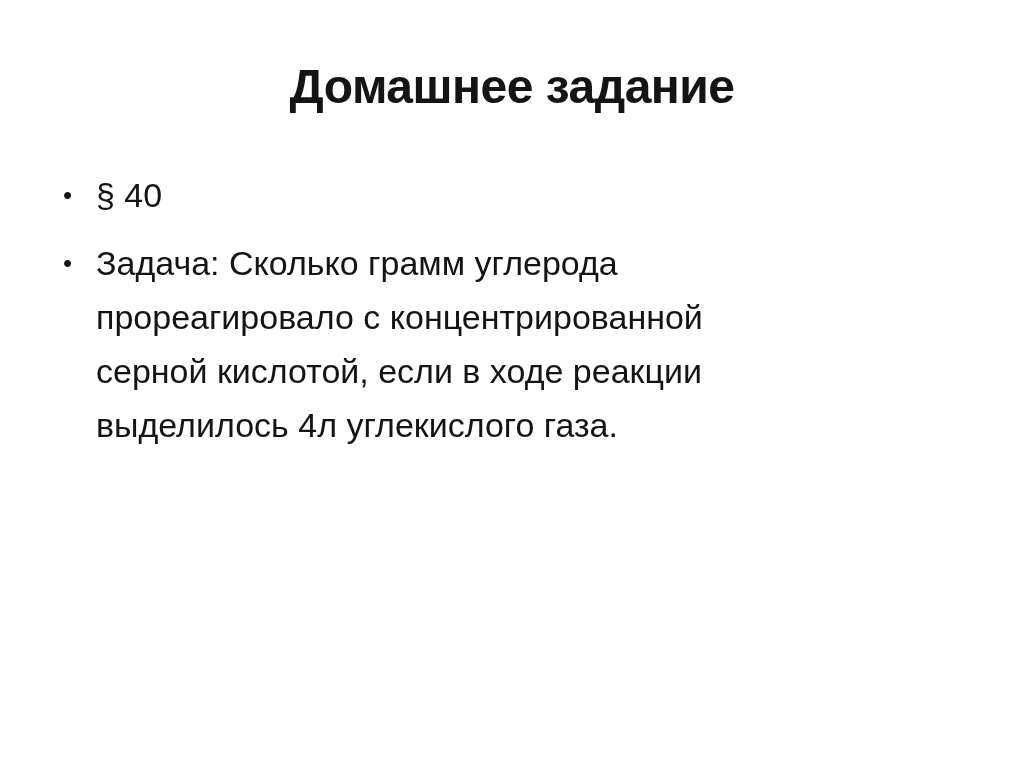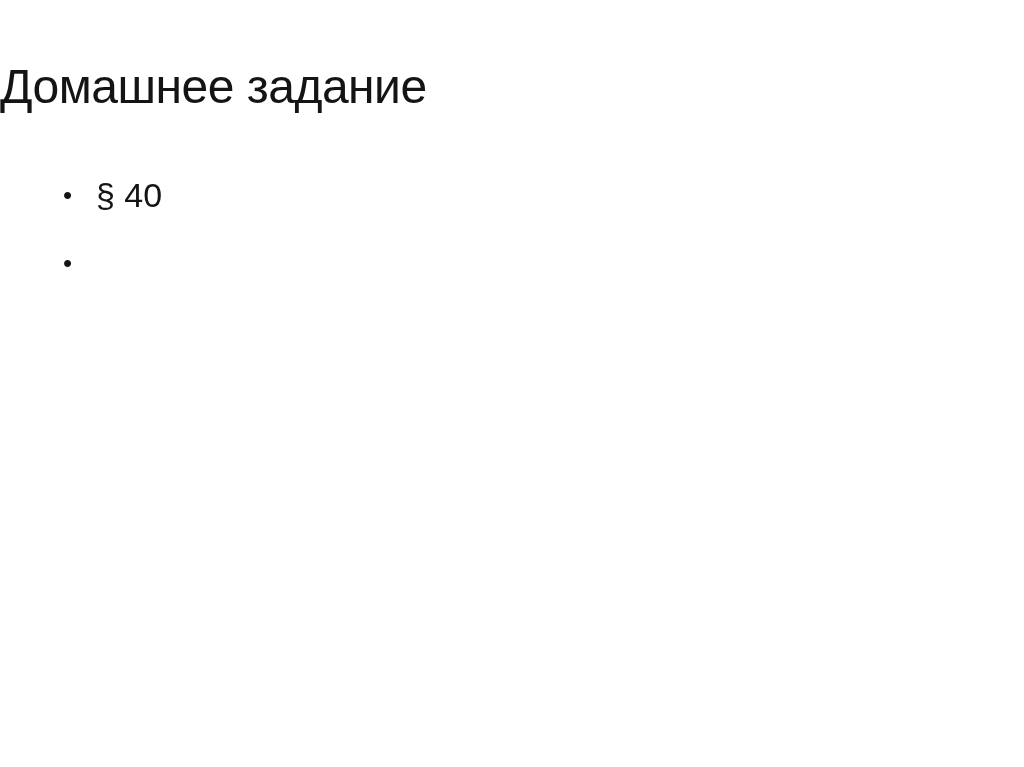--- a/index.html
+++ b/index.html
@@ -14,22 +14,23 @@
 
   .slide {
     position: relative;
     width: 1024px;
     height: 767px;
     background: #ffffff;
   }
 
   .slide-title {
     margin-top: 58px;
+    text-align: center;
     font-size: 48px;
-    font-weight: 400;
+    font-weight: 700;
     letter-spacing: -0.5px;
     color: #141414;
     line-height: 1.2;
   }
 
   .slide-body {
     margin-top: 52px;
     margin-left: 63px;
     width: 770px;
   }
@@ -67,18 +68,19 @@
   <div class="slide-body">
     <ul class="bullet-list">
 
       <li>
         <span class="bullet-marker">•</span>
         <span>§ 40</span>
       </li>
 
       <li>
         <span class="bullet-marker">•</span>
+        <span>Задача: Сколько грамм углерода прореагировало с концентрированной серной кислотой, если в ходе реакции выделилось 4л углекислого газа.</span>
       </li>
 
     </ul>
   </div>
 
 </div>
 
 </body></html>

